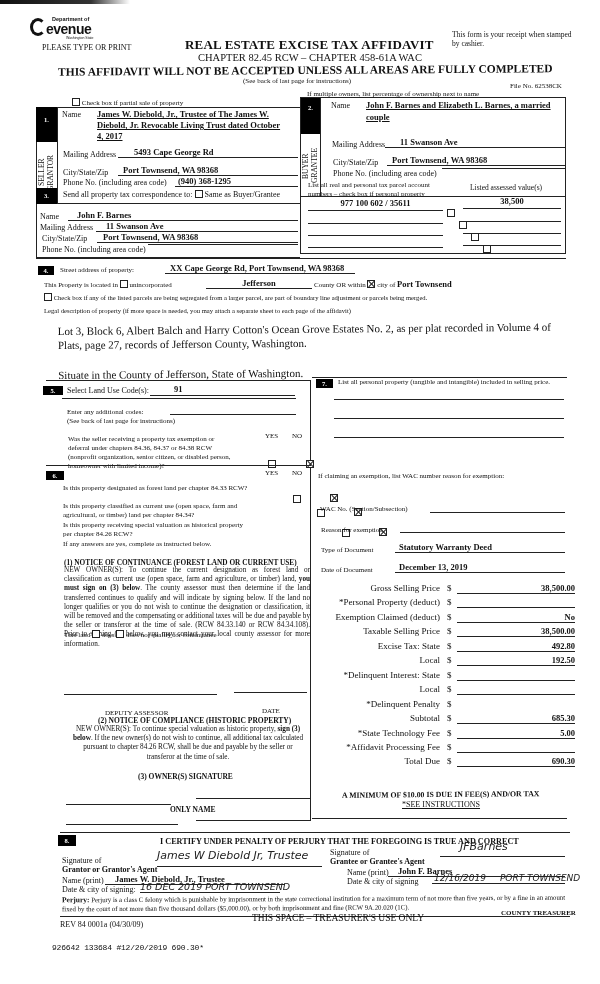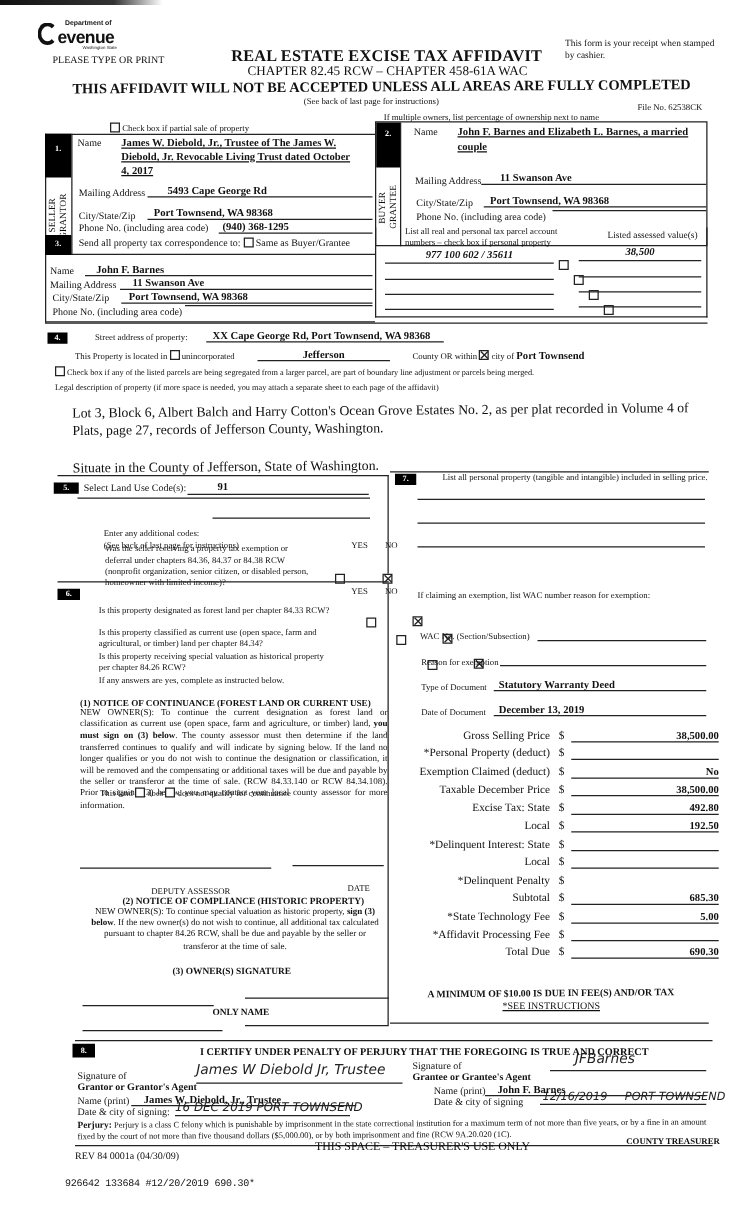--- a/index.html
+++ b/index.html
@@ -22,21 +22,21 @@
   .t-multi { left: 307px; top: 90px; font-size: 7px; }
   .chk { display: inline-block; width: 8px; height: 8px; border: 1px solid #222; vertical-align: -1px; position: relative; background: #fff; }
   .chk.x::before, .chk.x::after { content: ""; position: absolute; left: 3px; top: -1px; width: 1px; height: 8px; background: #222; }
   .chk.x::before { transform: rotate(45deg); } .chk.x::after { transform: rotate(-45deg); }
   .secnum { background: #000; color: #fff; font-size: 6.5px; font-weight: bold; text-align: center; line-height: 10px; }
   .box { border: 1px solid #222; }
   .lbl { font-size: 8px; white-space: nowrap; }
   .val { font-size: 8.5px; font-weight: bold; white-space: nowrap; }
   .uline { border-bottom: 1px solid #222; }
   .vert { writing-mode: vertical-rl; transform: rotate(180deg); font-size: 7.5px; text-align: center; line-height: 9px; }
-  .small { font-size: 7px; margin-left: 16px; }
+  .small { font-size: 7px; }
   .para { font-size: 7.2px; line-height: 9.2px; text-align: justify; }
   .fin-row { position: absolute; left: 330px; width: 260px; height: 13px; font-size: 9px; }
   .fin-row .fl { position: absolute; right: 150px; top: 0; text-align: right; white-space: nowrap; }
   .fin-row .fs { position: absolute; left: 117px; top: 0; }
   .fin-row .fv { position: absolute; left: 127px; width: 118px; top: 0; height: 11px; border-bottom: 1px solid #222; text-align: right; font-weight: bold; font-size: 8.5px; }
   .sig { font-family: "DejaVu Sans", sans-serif; font-style: italic; font-size: 11px; color: #222; white-space: nowrap; }
   .mono { font-family: "Liberation Mono", "DejaVu Sans Mono", monospace; }
 </style>
 </head>
 <body>
@@ -124,21 +124,21 @@
 <div class="abs val uline" style="left:442px; top:168px; width:123px;"></div>
 
 
 <div class="abs box" style="left:300px; top:182px; width:266px; height:72px; border-top:none;"></div>
 <div class="abs small" style="left:308px; top:181px; line-height:9px;">
   <div>List all real and personal tax parcel account</div>
     <div>numbers – check box if personal property</div>
 </div>
 <div class="abs small" style="left:470px; top:183px; font-size:7.5px;">Listed assessed value(s)</div>
 
-<div class="abs" style="left:308px; top:198px; width:255px; height:56px;font-style:italic;">
+<div class="abs" style="left:308px; top:198px; width:255px; height:56px;">
   <div class="abs val uline" style="left:0; top:0; width:135px; height:13px; text-align:center;">977 100 602 / 35611</div>
   <span class="abs chk" style="left:139px; top:4px;"></span>
   <div class="abs val uline" style="left:155px; top:-2px; width:98px; height:13px; text-align:center;">38,500</div>
 
   <div class="abs uline" style="left:0; top:14px; width:135px; height:12px;"></div>
   <span class="abs chk" style="left:139px; top:16px;"></span>
   <div class="abs uline" style="left:155px; top:12px; width:98px; height:12px;"></div>
 
   <div class="abs uline" style="left:0; top:26px; width:135px; height:12px;"></div>
   <span class="abs chk" style="left:139px; top:28px;"></span>
@@ -177,21 +177,21 @@
   <div style="margin-top:16px;">Situate in the County of Jefferson, State of Washington.</div>
 </div>
 
 
 <div class="abs box" style="left:46px; top:380px; width:265px; height:440px; border-left:none; border-bottom:none;"></div>
 <div class="abs" style="left:312px; top:377px; width:255px; height:1px; background:#222;"></div>
 <div class="abs secnum" style="left:43px; top:386px; width:20px; height:9px; line-height:9px;">5.</div>
 <div class="abs lbl" style="left:67px; top:386px;">Select Land Use Code(s):</div>
 <div class="abs val uline" style="left:150px; top:384px; width:145px; height:12px; padding-left:24px;">91</div>
 <div class="abs uline" style="left:62px; top:398px; width:234px; height:1px;"></div>
-<div class="abs small" style="left:67px; top:423px; line-height:9px;">
+<div class="abs small" style="left:67px; top:408px; line-height:9px;">
   <div>Enter any additional codes:</div>
     <div>(See back of last page for instructions)</div>
 </div>
 <div class="abs uline" style="left:170px; top:407px; width:126px; height:8px;"></div>
 <div class="abs small" style="left:265px; top:432px;">YES</div>
 <div class="abs small" style="left:292px; top:432px;">NO</div>
 <div class="abs small" style="left:68px; top:435px; line-height:9px; width:190px;">
   <div>Was the seller receiving a property tax exemption or</div>
     <div>deferral under chapters 84.36, 84.37 or 84.38 RCW</div>
     <div>(nonprofit organization, senior citizen, or disabled person,</div>
@@ -273,21 +273,21 @@
     <span class="fl">*Personal Property (deduct)</span>
     <span class="fs">$</span>
     <span class="fv"></span>
   </div>
 <div class="fin-row" style="top:612px;">
     <span class="fl">Exemption Claimed (deduct)</span>
     <span class="fs">$</span>
     <span class="fv">No</span>
   </div>
 <div class="fin-row" style="top:626px;">
-    <span class="fl">Taxable December Price</span>
+    <span class="fl">Taxable Selling Price</span>
     <span class="fs">$</span>
     <span class="fv">38,500.00</span>
   </div>
 <div class="fin-row" style="top:641px;">
     <span class="fl">Excise Tax:  State</span>
     <span class="fs">$</span>
     <span class="fv">492.80</span>
   </div>
 <div class="fin-row" style="top:655px;">
     <span class="fl">Local</span>

